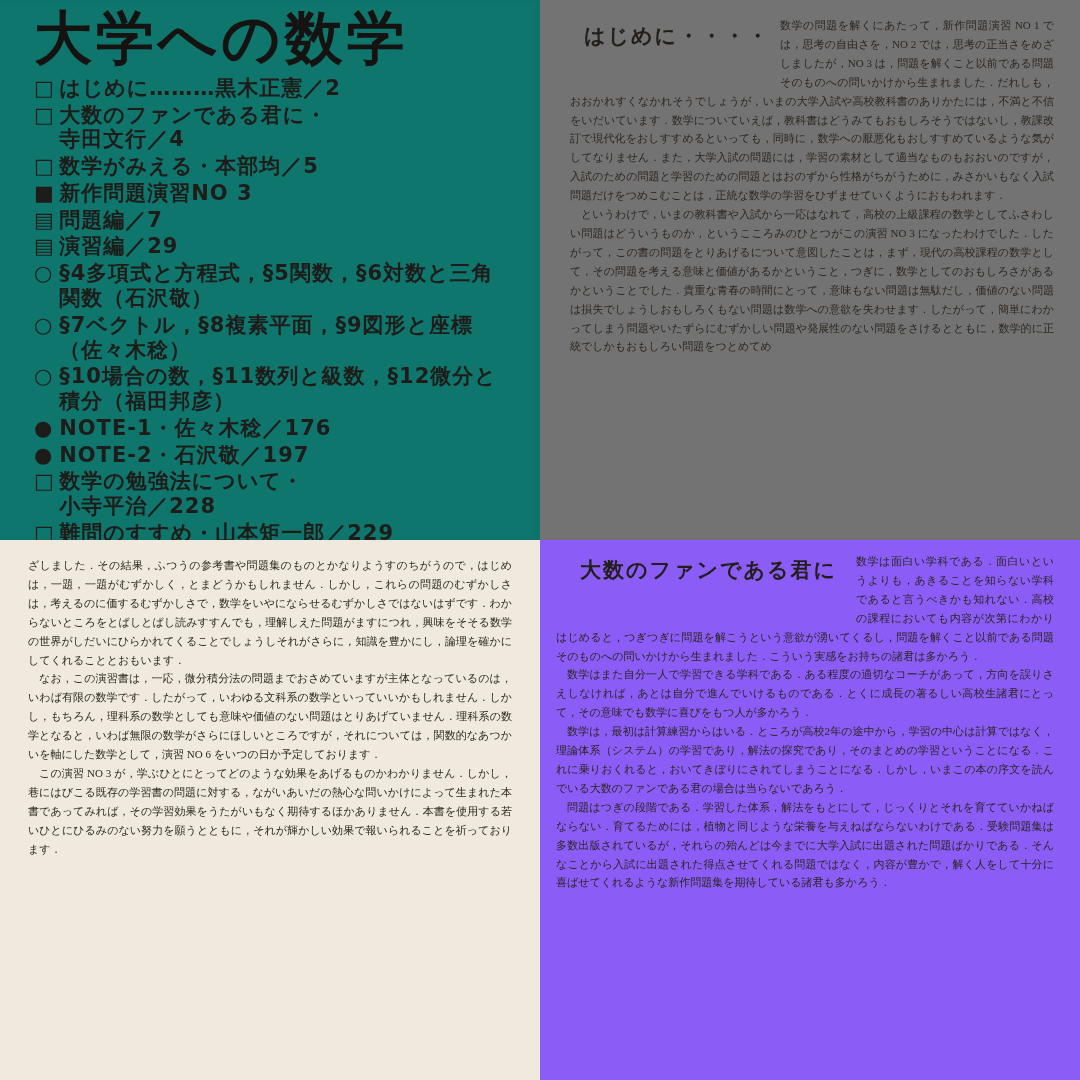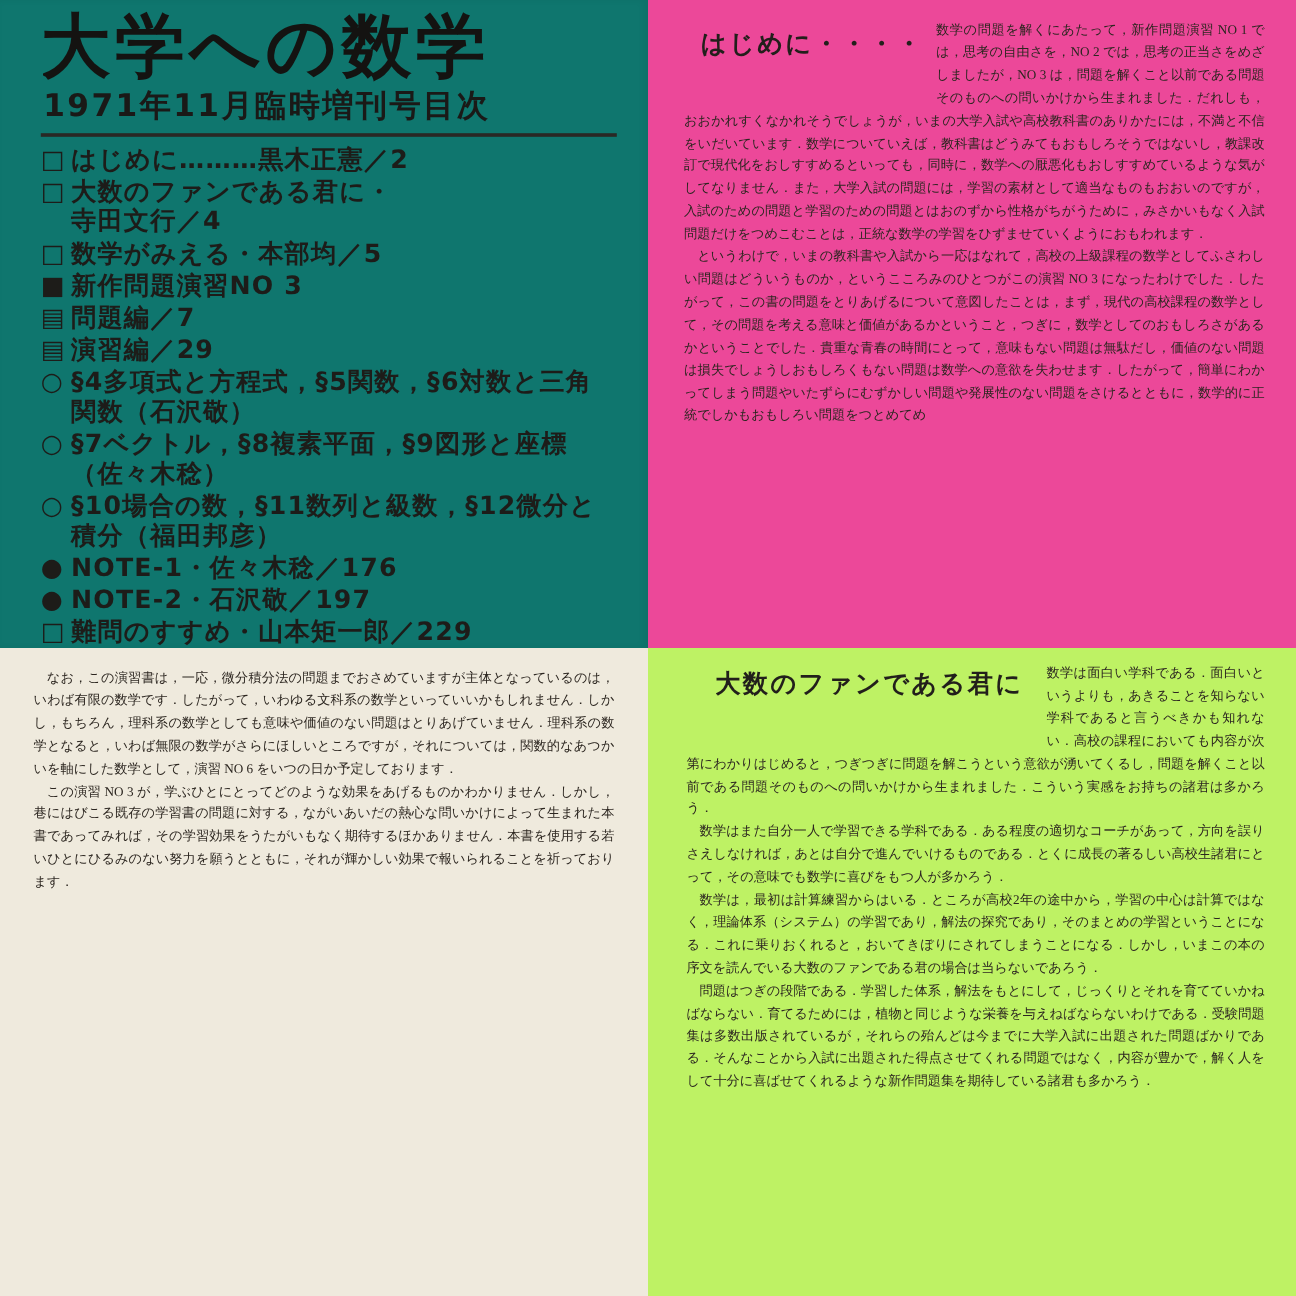--- a/index.html
+++ b/index.html
@@ -45,38 +45,37 @@
     text-align:justify; text-justify:inter-character;
   }
   .article p.indent { text-indent:1em; }
   .float-head {
     float:left;
     font-family:"DejaVu Sans","Liberation Sans",sans-serif;
     font-weight:800; color:#221f1b;
   }
 
   
-  .tr { background:#ec4899; padding:16px 26px 0 30px; }
+  .tr { background:#737373; padding:16px 26px 0 30px; }
   .tr .float-head { width:210px; font-size:21px; letter-spacing:2px; padding:6px 0 40px 14px; }
 
   
   .bl { background:#efead d; background:#efeadd; padding:16px 28px 0 28px; }
 
   
-  .br { background:#bef264; padding:12px 26px 0 32px; }
+  .br { background:#8b5cf6; padding:12px 26px 0 16px; }
   .br .float-head { width:300px; font-size:21px; letter-spacing:2px; padding:4px 0 34px 24px; }
 </style>
 </head>
 <body>
 
 <div class="collage">
 
   <section class="quad tl">
     <h1 class="mag-title">大学への数学</h1>
-    <div class="mag-subtitle">1971年11月臨時増刊号目次</div>
     <ul class="toc-list">
         <li class="toc-item">
         <span class="toc-marker">□</span><span class="toc-text">はじめに………黒木正憲／2</span>
         
       </li>
         <li class="toc-item">
         <span class="toc-marker">□</span><span class="toc-text">大数のファンである君に・</span>
         <span class="toc-line2">寺田文行／4</span>
       </li>
         <li class="toc-item">
@@ -109,37 +108,42 @@
       </li>
         <li class="toc-item">
         <span class="toc-marker">●</span><span class="toc-text">NOTE-1・佐々木稔／176</span>
         
       </li>
         <li class="toc-item">
         <span class="toc-marker">●</span><span class="toc-text">NOTE-2・石沢敬／197</span>
         
       </li>
         <li class="toc-item">
+        <span class="toc-marker">□</span><span class="toc-text">数学の勉強法について・</span>
+        <span class="toc-line2">小寺平治／228</span>
+      </li>
+        <li class="toc-item">
         <span class="toc-marker">□</span><span class="toc-text">難問のすすめ・山本矩一郎／229</span>
         
       </li>
         <li class="toc-item">
         <span class="toc-marker">□</span><span class="toc-text">学コン左派のこと・福田邦彦／230</span>
         
       </li>
       </ul>
   </section>
 
   <section class="quad tr article">
     <h2 class="float-head">はじめに・・・・</h2>
     <p class="lead">数学の問題を解くにあたって，新作問題演習 NO 1 では，思考の自由さを，NO 2 では，思考の正当さをめざしましたが，NO 3 は，問題を解くこと以前である問題そのものへの問いかけから生まれました．だれしも，おおかれすくなかれそうでしょうが，いまの大学入試や高校教科書のありかたには，不満と不信をいだいています．数学についていえば，教科書はどうみてもおもしろそうではないし，教課改訂で現代化をおしすすめるといっても，同時に，数学への厭悪化もおしすすめているような気がしてなりません．また，大学入試の問題には，学習の素材として適当なものもおおいのですが，入試のための問題と学習のための問題とはおのずから性格がちがうために，みさかいもなく入試問題だけをつめこむことは，正統な数学の学習をひずませていくようにおもわれます．</p>
     <p class="indent">というわけで，いまの教科書や入試から一応はなれて，高校の上級課程の数学としてふさわしい問題はどういうものか，というこころみのひとつがこの演習 NO 3 になったわけでした．したがって，この書の問題をとりあげるについて意図したことは，まず，現代の高校課程の数学として，その問題を考える意味と価値があるかということ，つぎに，数学としてのおもしろさがあるかということでした．貴重な青春の時間にとって，意味もない問題は無駄だし，価値のない問題は損失でしょうしおもしろくもない問題は数学への意欲を失わせます．したがって，簡単にわかってしまう問題やいたずらにむずかしい問題や発展性のない問題をさけるとともに，数学的に正統でしかもおもしろい問題をつとめてめ</p>
   </section>
 
   <section class="quad bl article">
+    <p>ざしました．その結果，ふつうの参考書や問題集のものとかなりようすのちがうので，はじめは，一題，一題がむずかしく，とまどうかもしれません．しかし，これらの問題のむずかしさは，考えるのに価するむずかしさで，数学をいやにならせるむずかしさではないはずです．わからないところをとばしとばし読みすすんでも，理解しえた問題がますにつれ，興味をそそる数学の世界がしだいにひらかれてくることでしょうしそれがさらに，知識を豊かにし，論理を確かにしてくれることとおもいます．</p>
     <p class="indent">なお，この演習書は，一応，微分積分法の問題までおさめていますが主体となっているのは，いわば有限の数学です．したがって，いわゆる文科系の数学といっていいかもしれません．しかし，もちろん，理科系の数学としても意味や価値のない問題はとりあげていません．理科系の数学となると，いわば無限の数学がさらにほしいところですが，それについては，関数的なあつかいを軸にした数学として，演習 NO 6 をいつの日か予定しております．</p>
     <p class="indent">この演習 NO 3 が，学ぶひとにとってどのような効果をあげるものかわかりません．しかし，巷にはびこる既存の学習書の問題に対する，ながいあいだの熱心な問いかけによって生まれた本書であってみれば，その学習効果をうたがいもなく期待するほかありません．本書を使用する若いひとにひるみのない努力を願うとともに，それが輝かしい効果で報いられることを祈っております．</p>
 
   </section>
 
   <section class="quad br article">
     <h2 class="float-head">大数のファンである君に</h2>
     <p class="lead">数学は面白い学科である．面白いというよりも，あきることを知らない学科であると言うべきかも知れない．高校の課程においても内容が次第にわかりはじめると，つぎつぎに問題を解こうという意欲が湧いてくるし，問題を解くこと以前である問題そのものへの問いかけから生まれました．こういう実感をお持ちの諸君は多かろう．</p>
     <p class="indent">数学はまた自分一人で学習できる学科である．ある程度の適切なコーチがあって，方向を誤りさえしなければ，あとは自分で進んでいけるものである．とくに成長の著るしい高校生諸君にとって，その意味でも数学に喜びをもつ人が多かろう．</p>
     <p class="indent">数学は，最初は計算練習からはいる．ところが高校2年の途中から，学習の中心は計算ではなく，理論体系（システム）の学習であり，解法の探究であり，そのまとめの学習ということになる．これに乗りおくれると，おいてきぼりにされてしまうことになる．しかし，いまこの本の序文を読んでいる大数のファンである君の場合は当らないであろう．</p>

